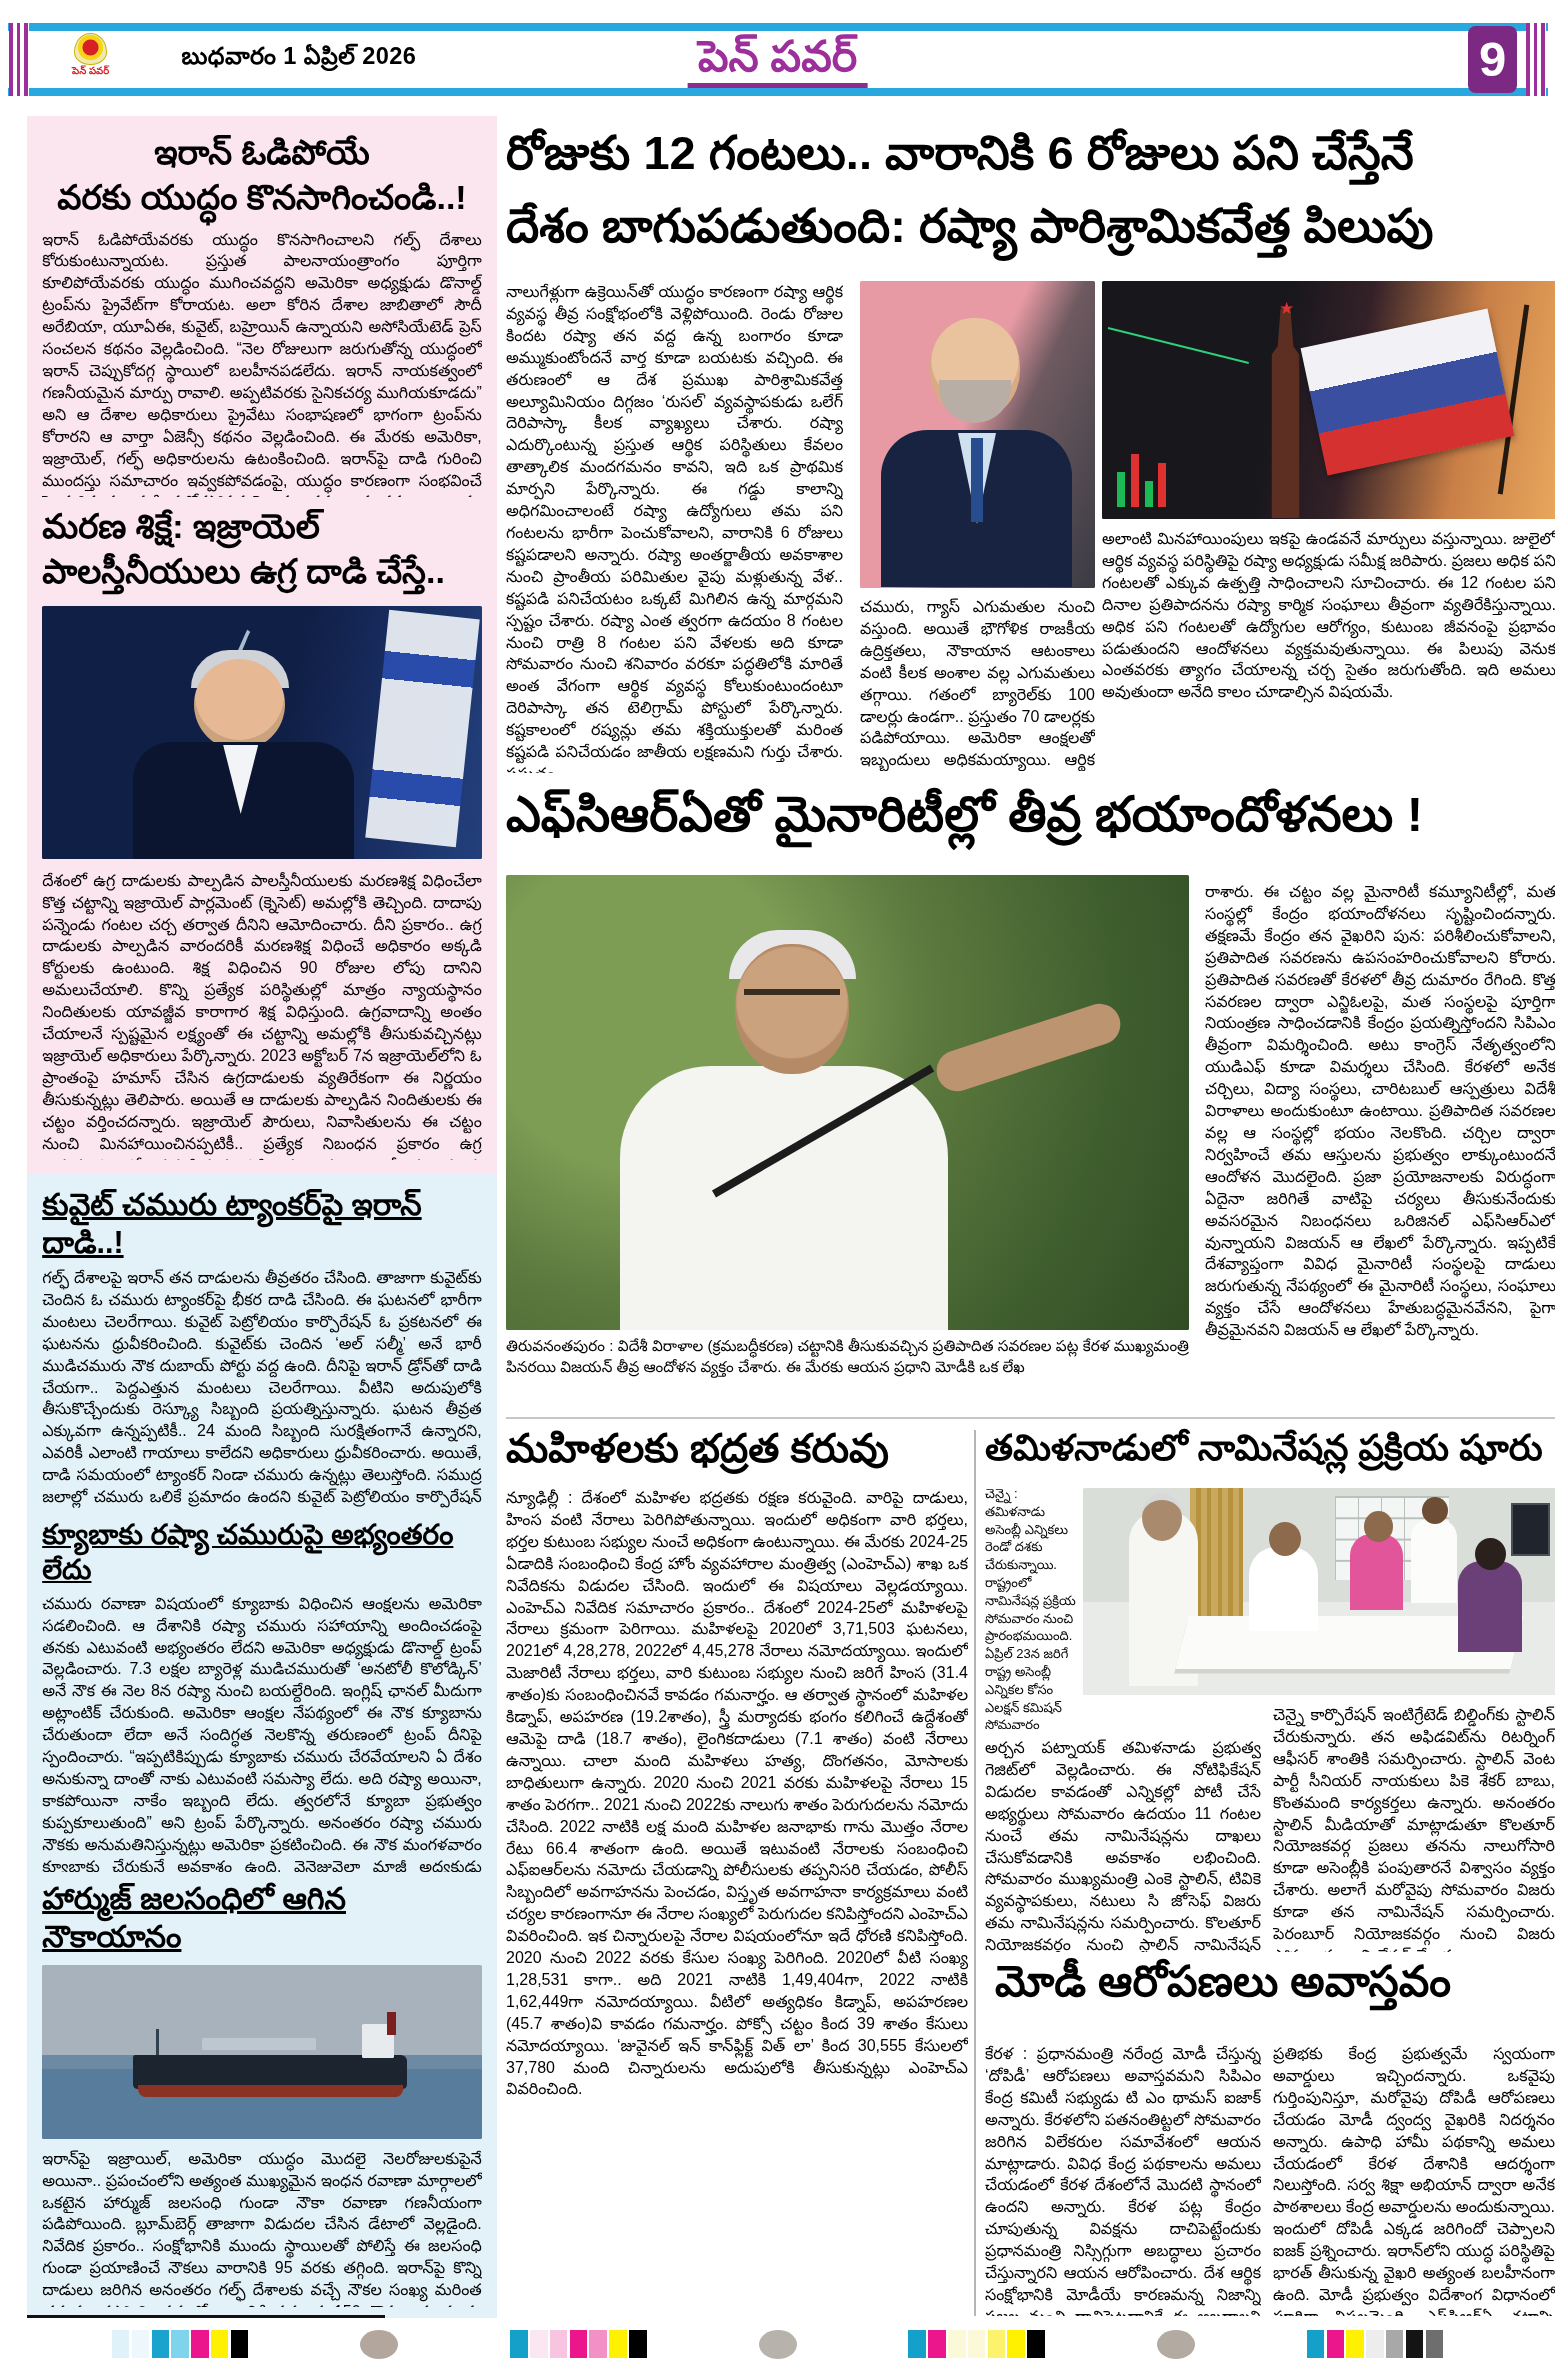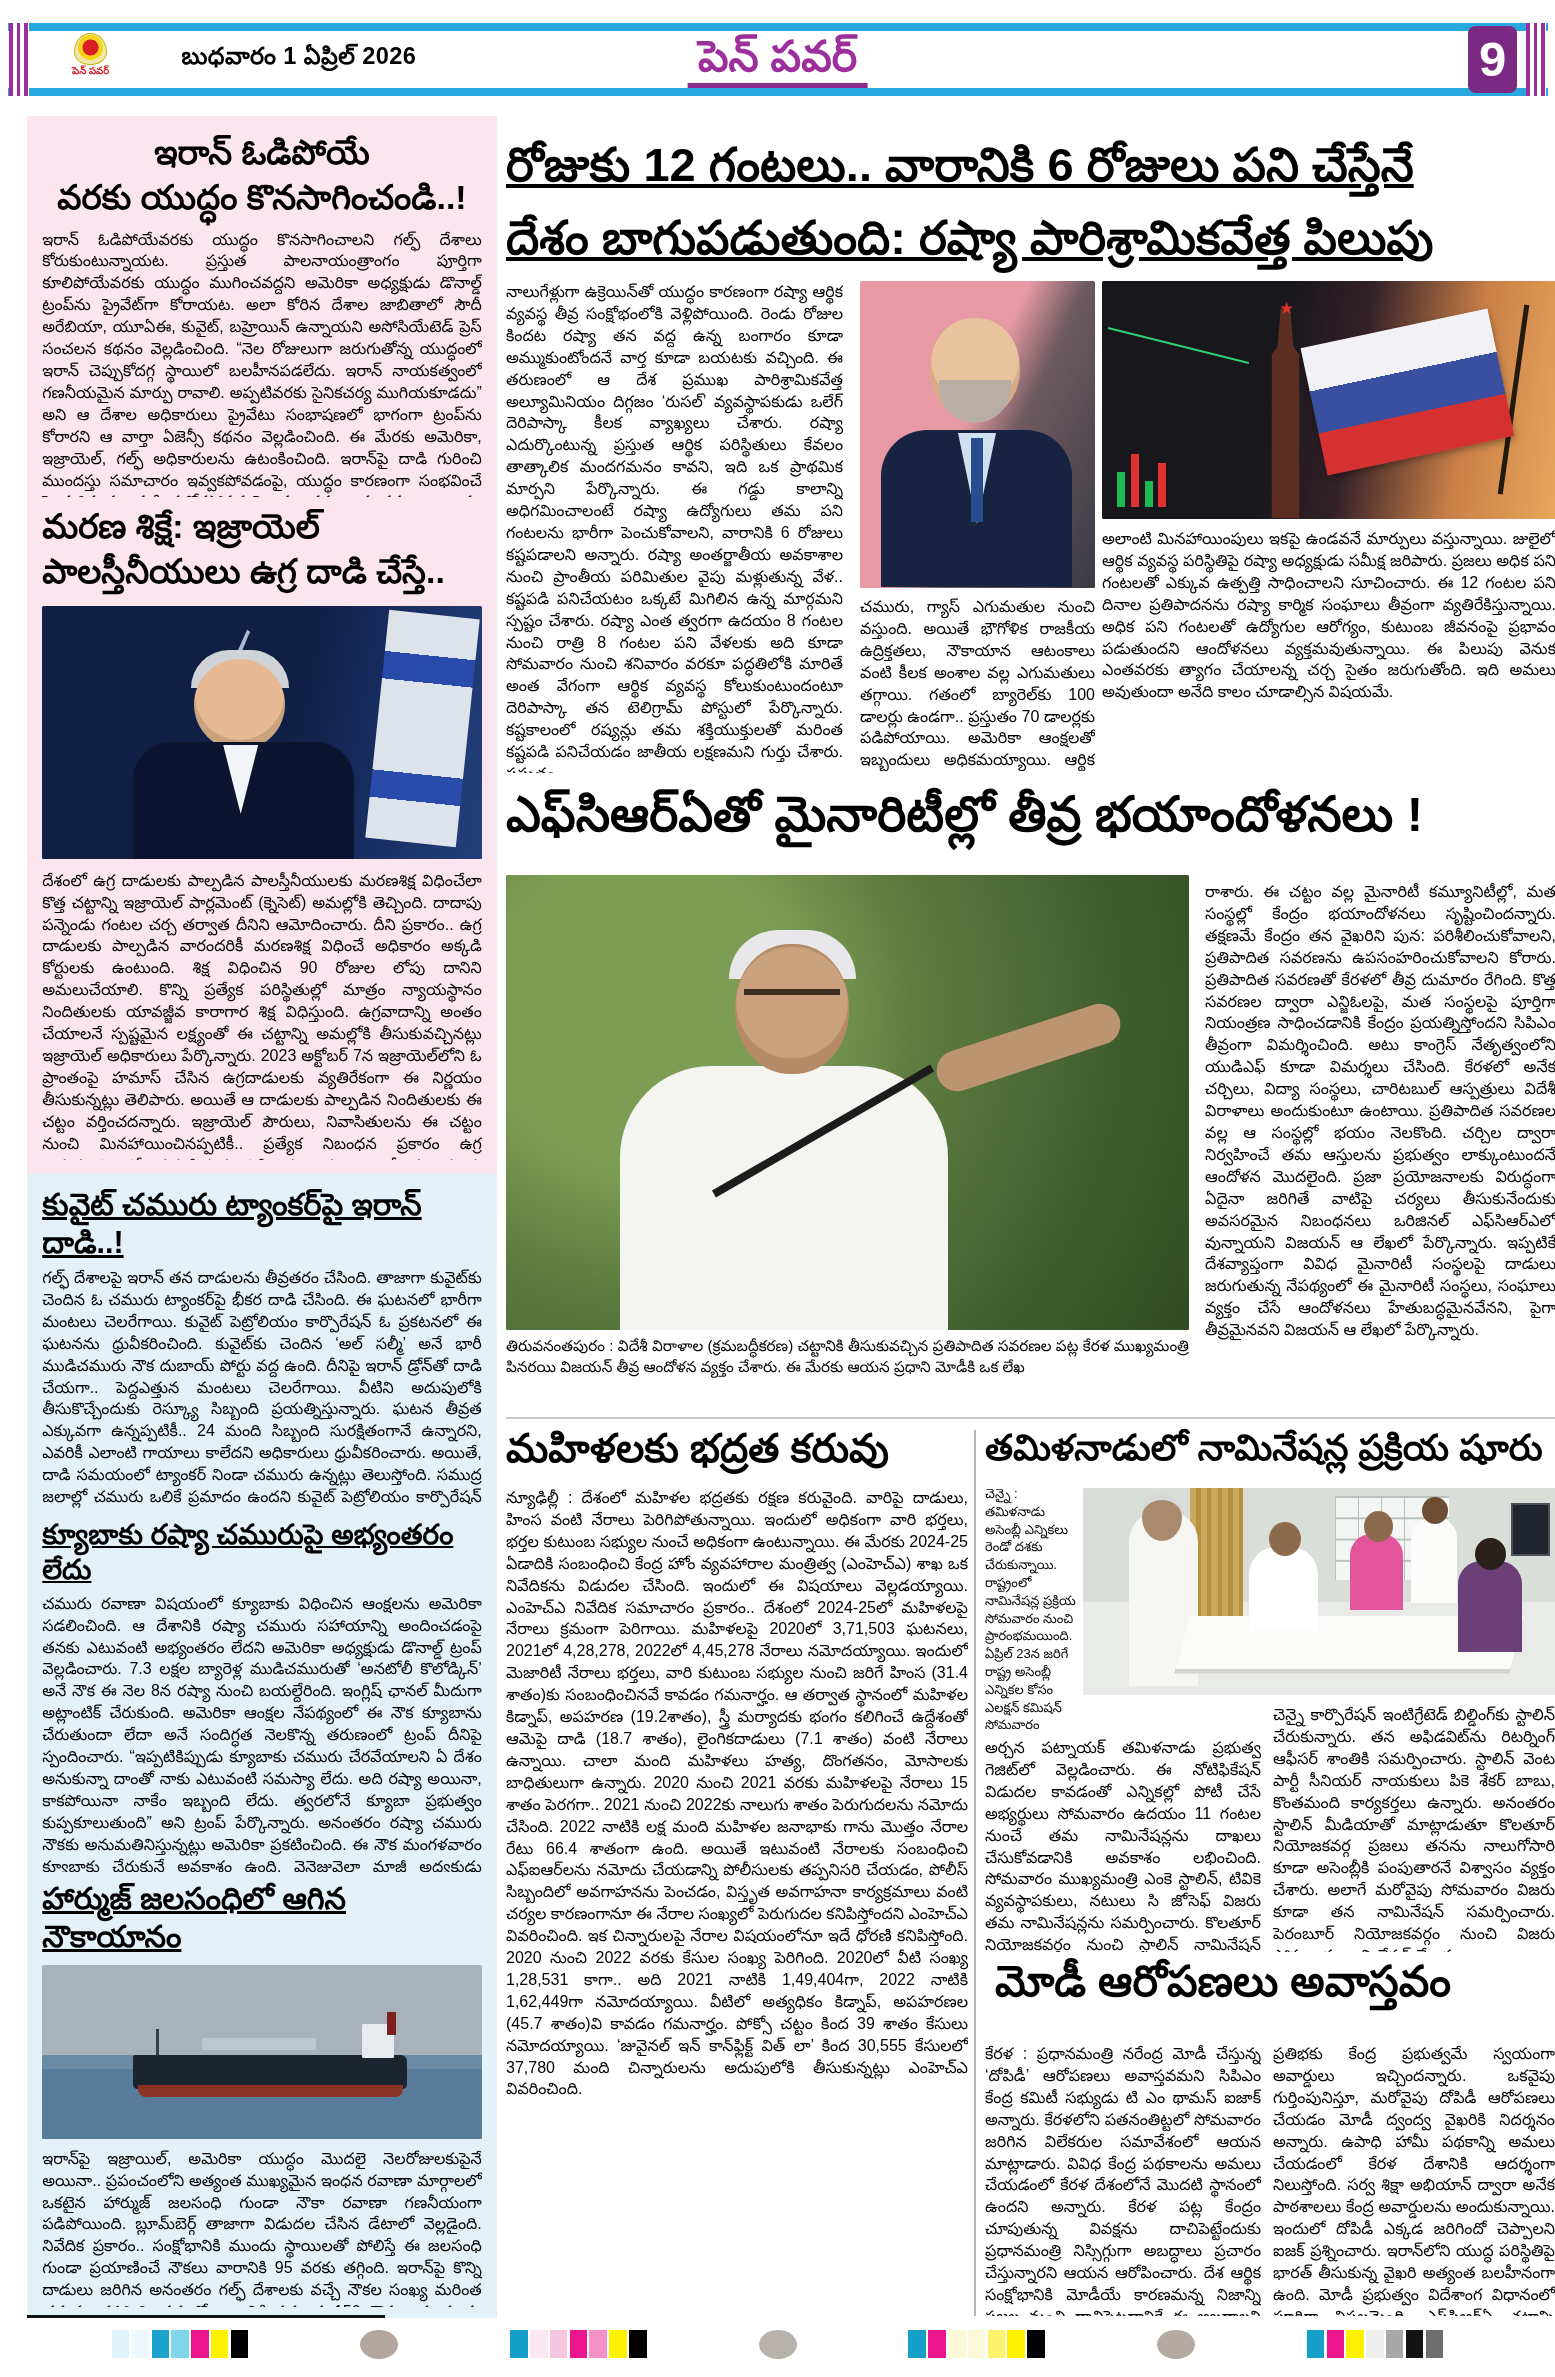--- a/index.html
+++ b/index.html
@@ -161,21 +161,21 @@
       <div class="ghost"></div>
       <div class="mast"></div>
       <div class="hull"></div>
       <div class="hull-red"></div>
       <div class="bridge"></div>
       <div class="stack"></div>
     </div>
     <div class="body-txt" style="margin-top:9.1px;flex:1;">ఇరాన్‌పై ఇజ్రాయిల్, అమెరికా యుద్ధం మొదలై నెలరోజులకుపైనే అయినా.. ప్రపంచంలోని అత్యంత ముఖ్యమైన ఇంధన రవాణా మార్గాలలో ఒకటైన హార్ముజ్ జలసంధి గుండా నౌకా రవాణా గణనీయంగా పడిపోయింది. బ్లూమ్‌బెర్గ్ తాజాగా విడుదల చేసిన డేటాలో వెల్లడైంది. నివేదిక ప్రకారం.. సంక్షోభానికి ముందు స్థాయిలతో పోలిస్తే ఈ జలసంధి గుండా ప్రయాణించే నౌకలు వారానికి 95 వరకు తగ్గింది. ఇరాన్‌పై కొన్ని దాడులు జరిగిన అనంతరం గల్ఫ్ దేశాలకు వచ్చే నౌకల సంఖ్య మరింత తగ్గుతూ వస్తోంది. గతంలో వారానికి సగటున 150 నౌకలు ఈ మార్గం గుండా ప్రయాణించేవి. సముద్ర రవాణాలో ఈ తీవ్రస్థాయి క్షీణత, ప్రపంచవ్యాప్త ఇంధన సరఫరాలపై ఆందోళనలు పెంచుతోంది.. గ్యాస్ నౌకల విషయంలోనూ ఇదే ధోరణి కనిపిస్తోందని నివేదిక పేర్కొంది.</div>
   </div>
 
-  <div class="abs hl-xl" style="left:506px;top:129px;width:1050px;text-decoration:underline;">
+  <div class="abs hl-xl" style="left:506px;top:117px;width:1050px;">
     <span style="display:block">రోజుకు 12 గంటలు.. వారానికి 6 రోజులు పని చేస్తేనే</span>
     <span style="display:block">దేశం బాగుపడుతుంది: రష్యా పారిశ్రామికవేత్త పిలుపు</span>
   </div>
   <div class="abs body-txt" style="left:506px;top:281px;width:337px;height:492px;">నాలుగేళ్లుగా ఉక్రెయిన్‌తో యుద్ధం కారణంగా రష్యా ఆర్థిక వ్యవస్థ తీవ్ర సంక్షోభంలోకి వెళ్లిపోయింది. రెండు రోజుల కిందట రష్యా తన వద్ద ఉన్న బంగారం కూడా అమ్ముకుంటోందనే వార్త కూడా బయటకు వచ్చింది. ఈ తరుణంలో ఆ దేశ ప్రముఖ పారిశ్రామికవేత్త అల్యూమినియం దిగ్గజం ‘రుసల్’ వ్యవస్థాపకుడు ఒలేగ్ దెరిపాస్కా కీలక వ్యాఖ్యలు చేశారు. రష్యా ఎదుర్కొంటున్న ప్రస్తుత ఆర్థిక పరిస్థితులు కేవలం తాత్కాలిక మందగమనం కావని, ఇది ఒక ప్రాథమిక మార్పని పేర్కొన్నారు. ఈ గడ్డు కాలాన్ని అధిగమించాలంటే రష్యా ఉద్యోగులు తమ పని గంటలను భారీగా పెంచుకోవాలని, వారానికి 6 రోజులు కష్టపడాలని అన్నారు. రష్యా అంతర్జాతీయ అవకాశాల నుంచి ప్రాంతీయ పరిమితుల వైపు మళ్లుతున్న వేళ.. కష్టపడి పనిచేయటం ఒక్కటే మిగిలిన ఉన్న మార్గమని స్పష్టం చేశారు. రష్యా ఎంత త్వరగా ఉదయం 8 గంటల నుంచి రాత్రి 8 గంటల పని వేళలకు అది కూడా సోమవారం నుంచి శనివారం వరకూ పద్ధతిలోకి మారితే అంత వేగంగా ఆర్థిక వ్యవస్థ కోలుకుంటుందంటూ దెరిపాస్కా తన టెలిగ్రామ్ పోస్టులో పేర్కొన్నారు. కష్టకాలంలో రష్యన్లు తమ శక్తియుక్తులతో మరింత కష్టపడి పనిచేయడం జాతీయ లక్షణమని గుర్తు చేశారు. ప్రస్తుతం</div>
 
   <div class="photo ph-deripaska">
     <div class="head"></div>
     <div class="beard"></div>
     <div class="suit"></div>
     <div class="shirt"></div>

